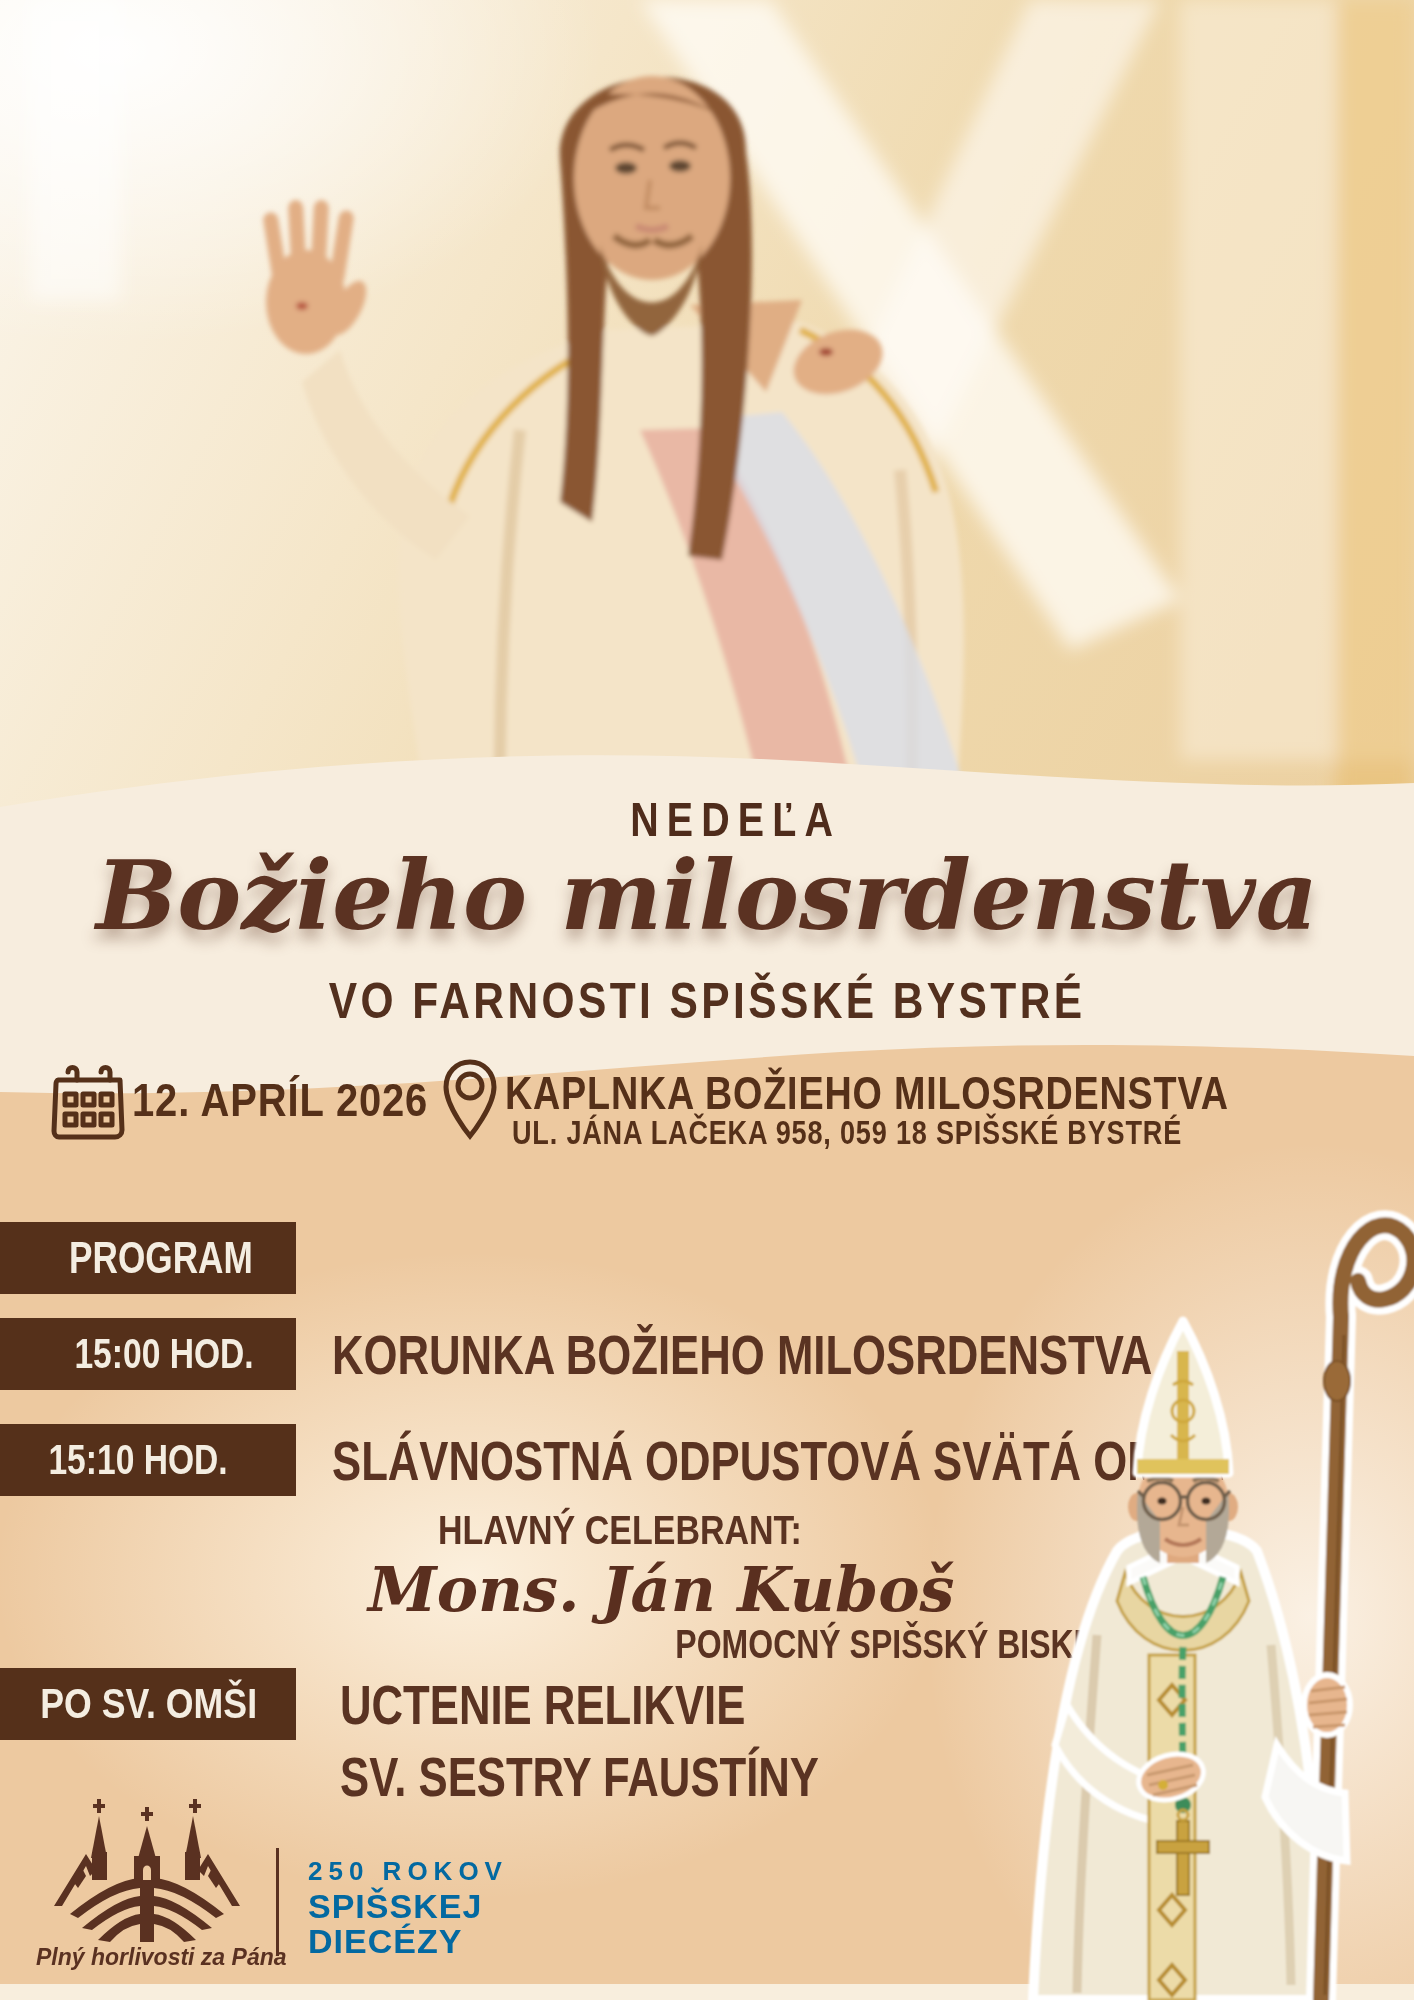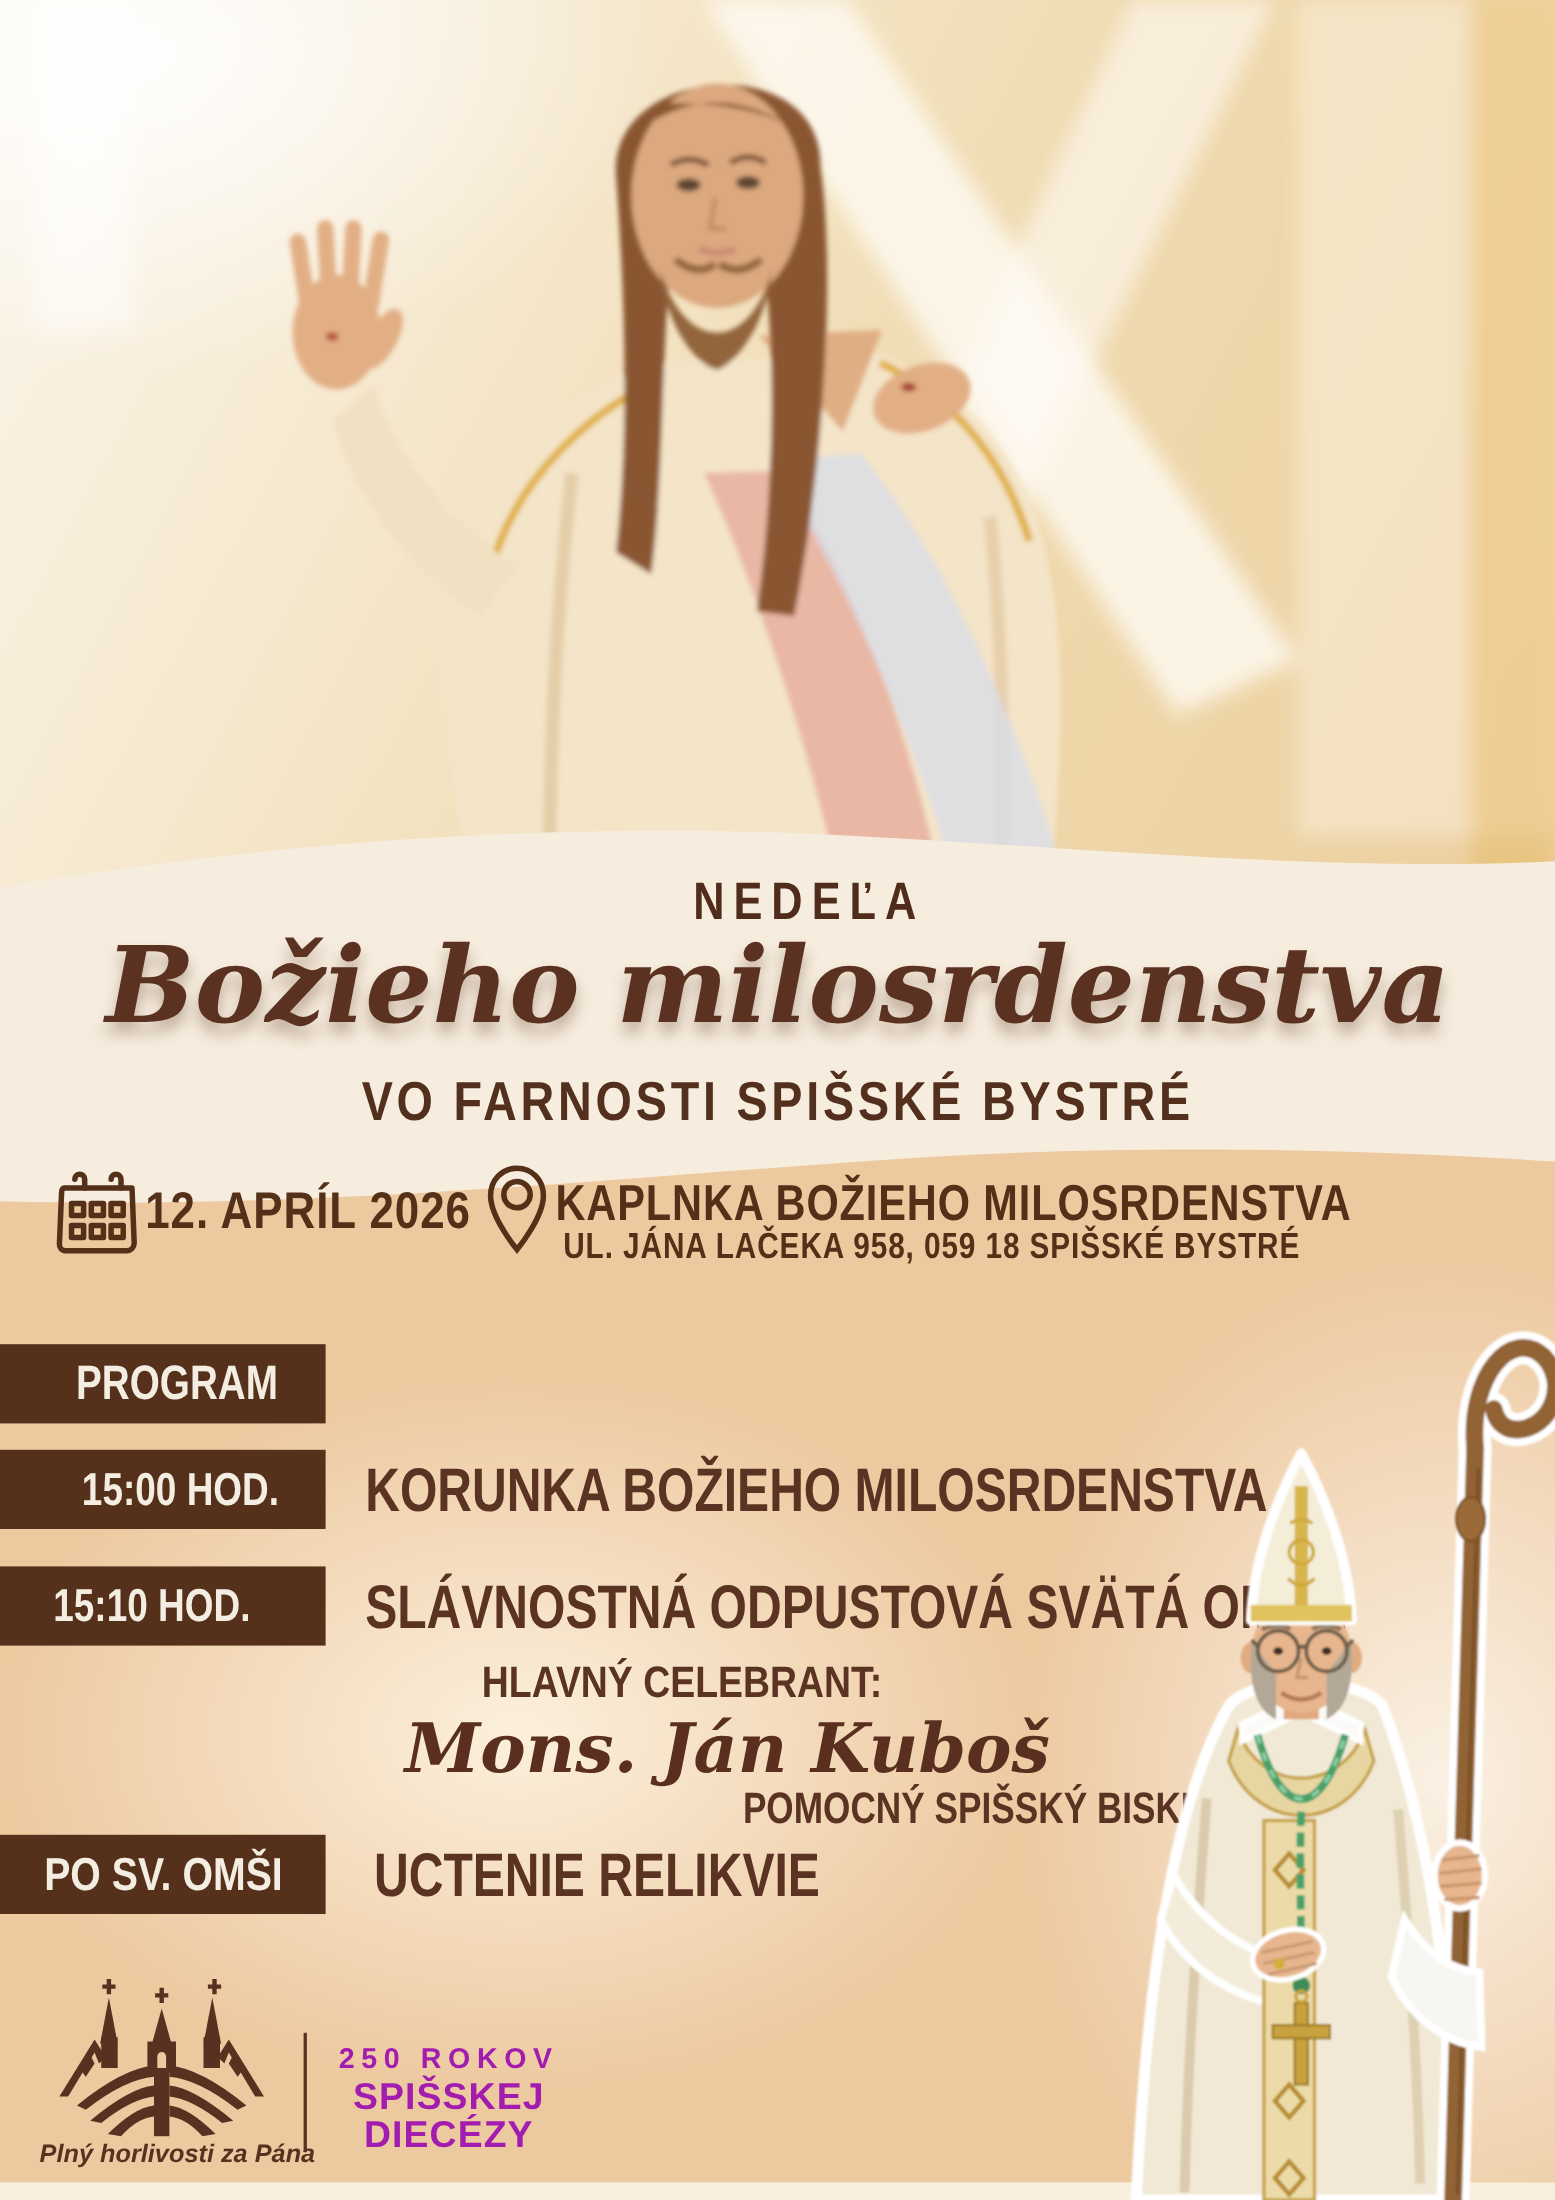--- a/index.html
+++ b/index.html
@@ -63,21 +63,21 @@
   .celebrant{left:350px;top:1508px;height:96px;display:flex;align-items:center;z-index:3;flex-direction:column;}
   .celebrant .lbl{font-size:40px;font-weight:bold;color:var(--brown_text,#5a3322);}
   .celebrant .name{font-family:"DejaVu Serif",serif;font-style:italic;font-weight:bold;
     font-size:62px;color:#5a2f1f;margin-left:18px;white-space:nowrap;}
   .celebrant-title{left:620px;top:1622px;width:480px;text-align:center;font-size:40px;font-weight:bold;
     color:var(--brown_text,#5a3322);z-index:3;}
   
   .motto{left:36px;top:1944px;width:220px;text-align:center;z-index:4;
     font-size:23px;font-weight:bold;font-style:italic;color:#5a3121;}
   .divider{left:276px;top:1848px;width:3px;height:108px;background:#5a3121;z-index:4;}
-  .anniv{left:308px;top:1854px;z-index:4;color:#a21caf;line-height:35px;text-align:center;}
+  .anniv{left:308px;top:1854px;z-index:4;color:#0369a1;line-height:35px;}
   .anniv .l1{font-size:26px;letter-spacing:6px;font-weight:bold;}
   .anniv .l2,.anniv .l3{font-size:34px;font-weight:bold;letter-spacing:1px;}
   svg{display:block;}
 </style>
 </head>
 <body>
 
 <div id="poster" style="--brown_box: #55301a; --brown_text: #5a3322; --tan: #edc9a0; --cream: #f7edde; --box_text: #f4ede1;">
 
   <div class="abs photo">
@@ -197,20 +197,23 @@
     <span class="lbl"><span class="cl" style="transform:scaleX(.85);">HLAVNÝ CELEBRANT:</span></span>
     <span class="name">Mons. Ján Kuboš</span>
   </div>
   <div class="abs celebrant-title nw"><span class="cx" style="transform:scaleX(.8);">POMOCNÝ SPIŠSKÝ BISKUP</span></div>
 
   <div class="abs box box-3">
       <span class="cx" style="transform:scaleX(.85);">PO SV. OMŠI</span>
     </div>
   <div class="abs rowtext row-3a">
       <span class="cl" style="transform:scaleX(.78);">UCTENIE RELIKVIE</span>
+    </div>
+  <div class="abs rowtext row-3b">
+      <span class="cl" style="transform:scaleX(.78);">SV. SESTRY FAUSTÍNY</span>
     </div>
 
   <svg class="abs" style="left:975px;top:1185px;z-index:4;" width="440" height="815" viewBox="0 0 440 815">
     <defs>
         <filter id="bsoft" x="-20%" y="-20%" width="140%" height="140%">
           <feGaussianBlur stdDeviation="1.2"></feGaussianBlur>
         </filter>
       </defs>
     <g filter="url(#bsoft)">
 

